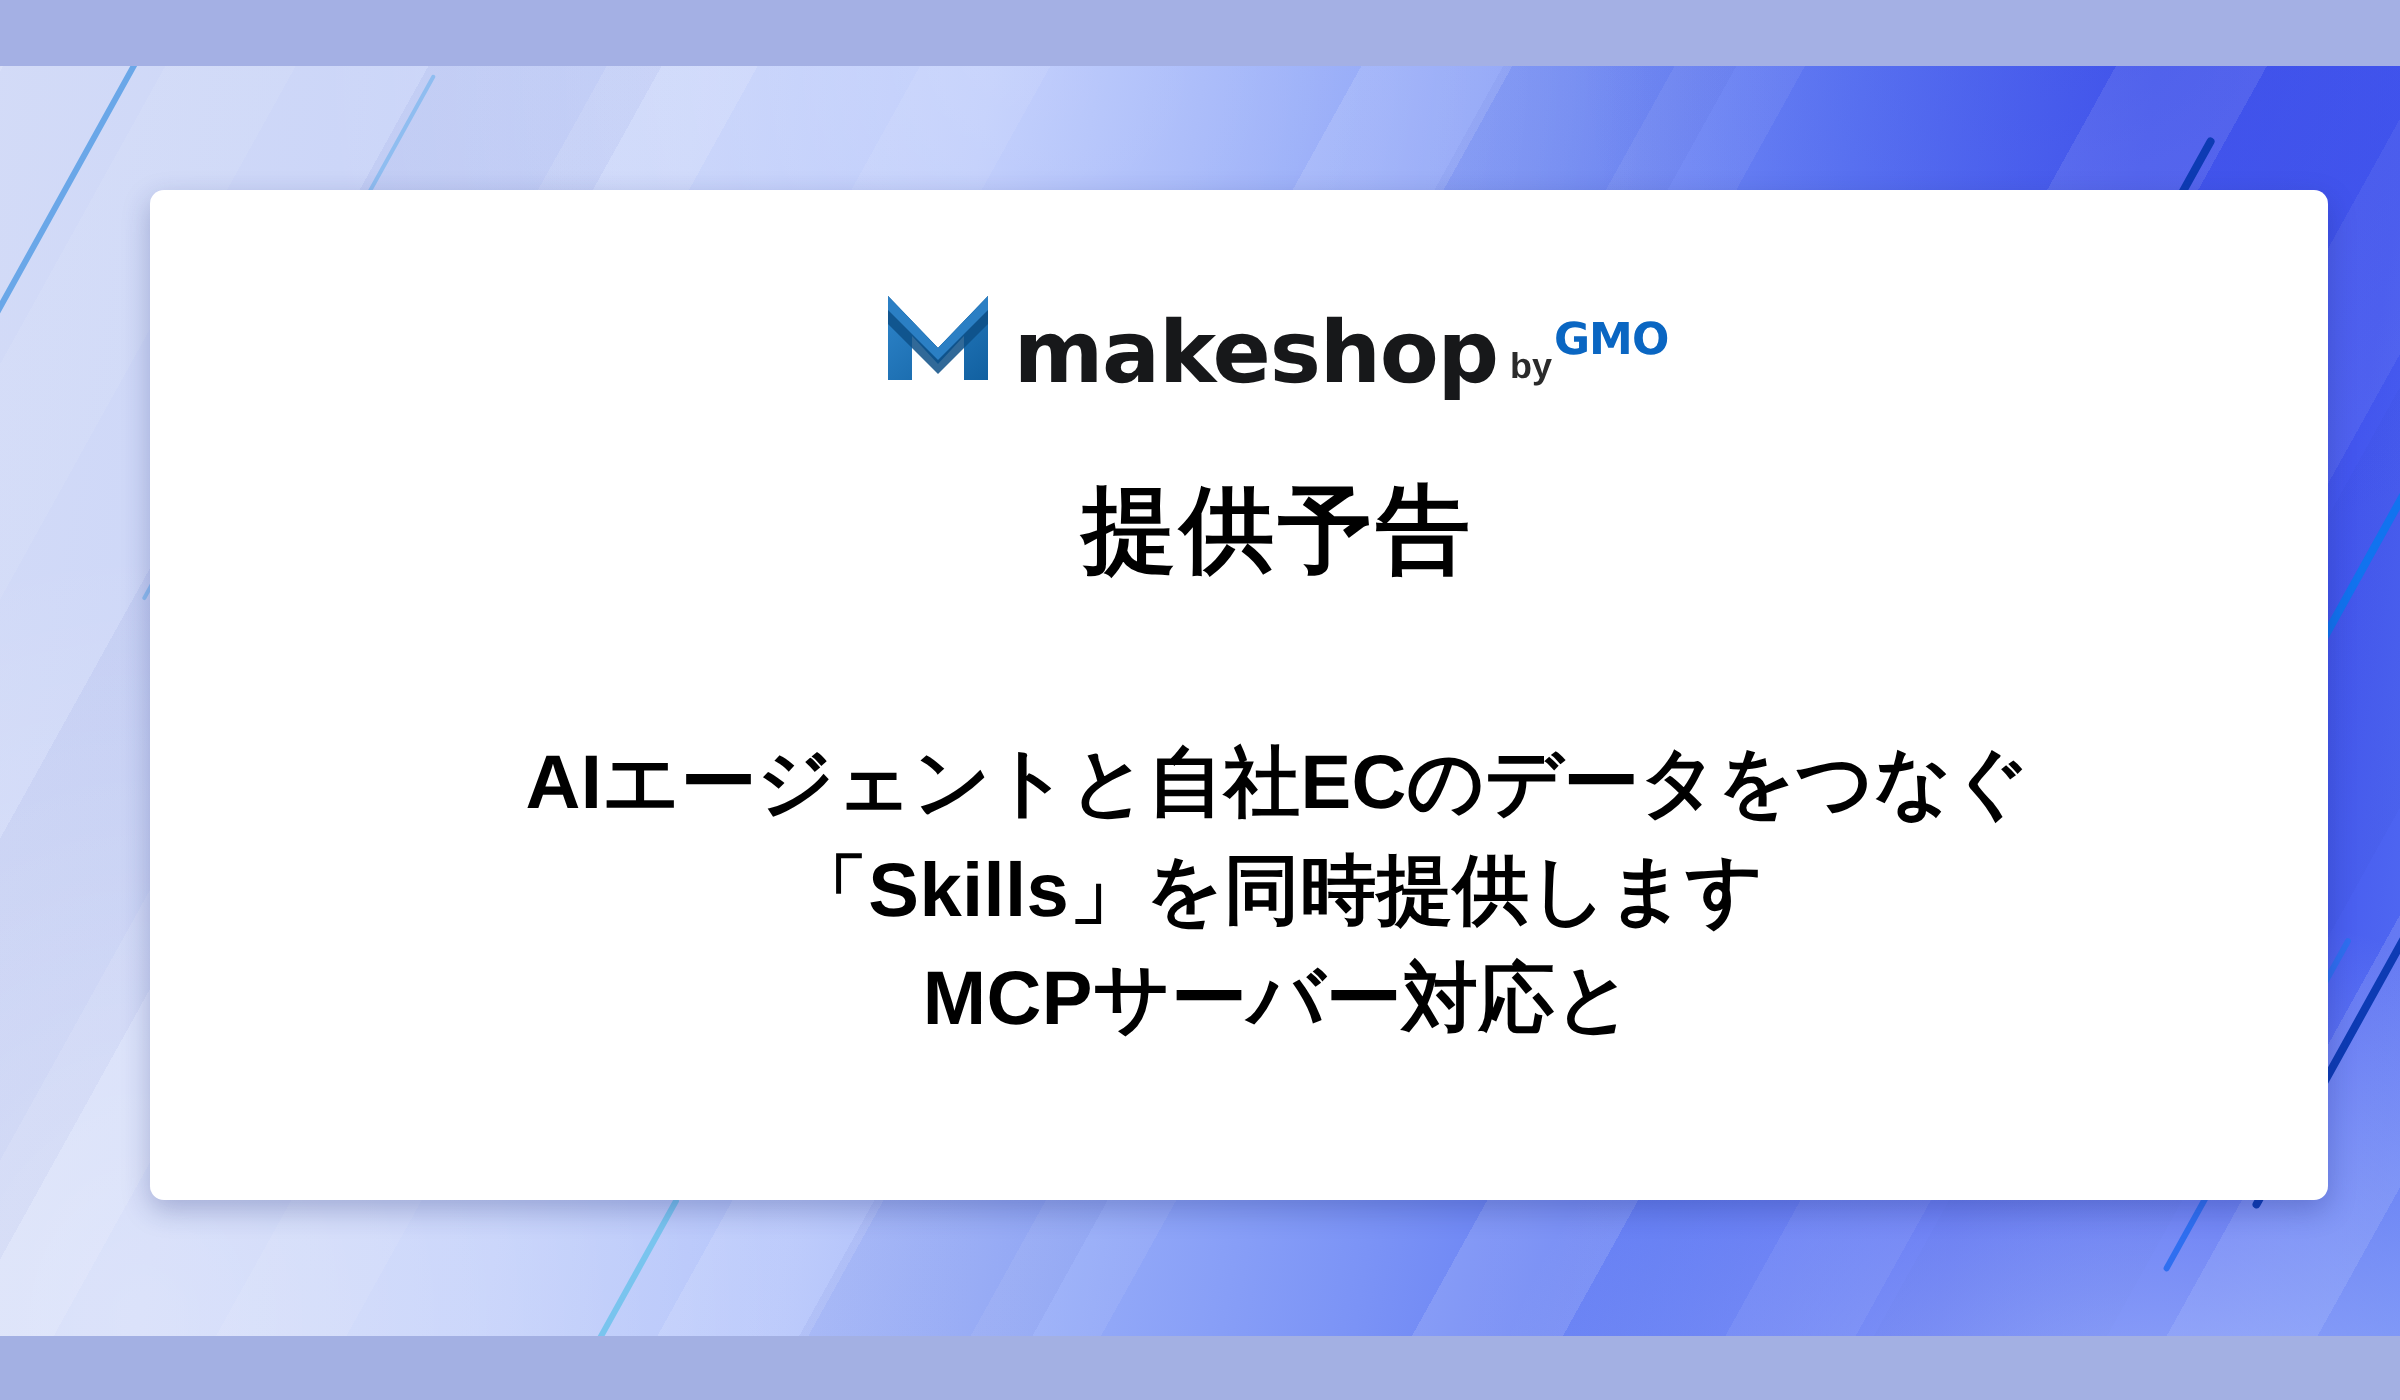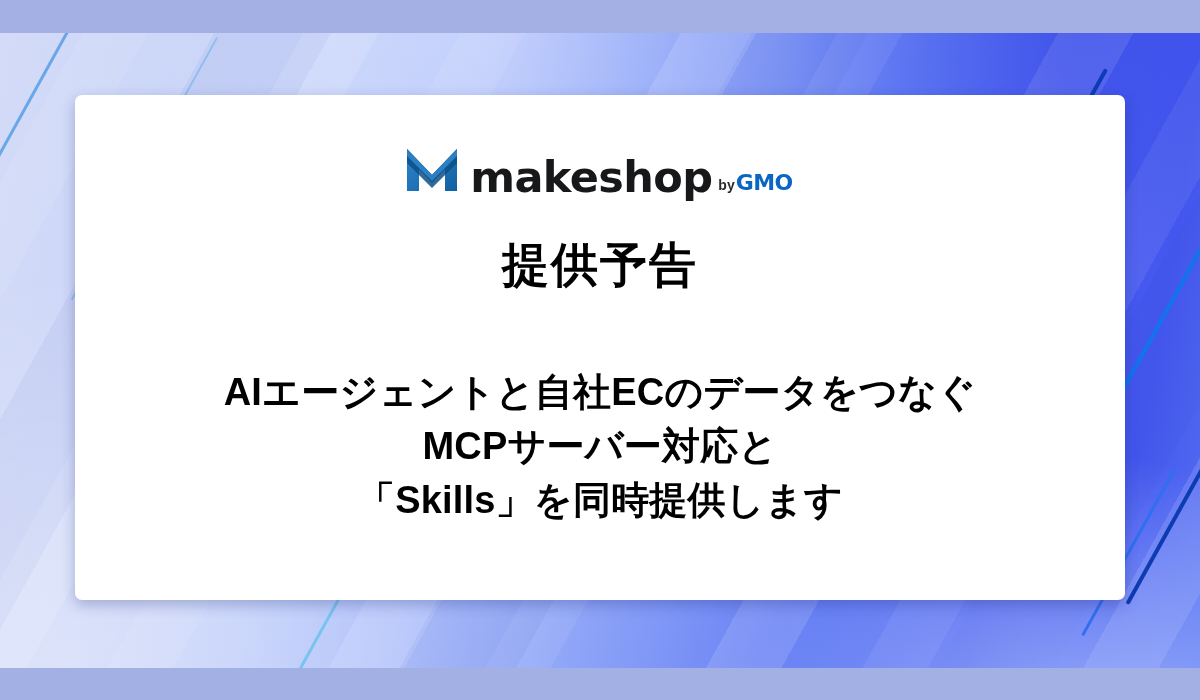--- a/index.html
+++ b/index.html
@@ -89,43 +89,43 @@
   .band-bottom{top:668px;height:32px;background:#a3b0e3;}
 
   
   #card{
     position:absolute;
     left:75px;top:95px;
     width:1050px;height:505px;
     background:#ffffff;
     border-radius:7px;
     box-shadow:0 5px 14px rgba(25,40,120,0.28);
-    display:flex;flex-direction:column;align-items:center;
+    display:flex;flex-direction:column;align-items:center;padding-left:39px;
   }
 
   
   .logo-row{
     display:flex;align-items:flex-end;justify-content:center;
     margin-top:52px;
     height:50px;
   }
   .logo-mark{display:block;margin-right:13px;}
   .logo-word{
     font-size:43px;font-weight:700;letter-spacing:-0.6px;
     color:#17181a;line-height:1;
     font-family:"DejaVu Sans","Liberation Sans",sans-serif;
     position:relative;top:2px;
   }
   .logo-by{
-    font-size:14px;font-weight:700;color:#2b2b2b;
+    font-size:18px;font-weight:700;color:#2b2b2b;
     margin-left:6px;margin-bottom:5px;line-height:1;
   }
   .logo-gmo{
     font-size:22px;font-weight:700;color:#0a66c2;
-    letter-spacing:-0.5px;margin-left:1px;margin-bottom:3px;line-height:1;
+    letter-spacing:-0.5px;margin-left:1px;margin-bottom:15px;line-height:1;
     font-family:"DejaVu Sans","Liberation Sans",sans-serif;
   }
 
   
   .headline{
     margin-top:44px;
     font-size:47px;font-weight:700;color:#000000;
     letter-spacing:2px;line-height:1;
     text-align:center;
   }
@@ -185,18 +185,18 @@
       </span>
       <span class="logo-word">makeshop</span>
       <span class="logo-by">by</span>
       <span class="logo-gmo">GMO</span>
     </div>
 
     <h1 class="headline">提供予告</h1>
 
     <div class="body-copy">
       <span class="body-line">AIエージェントと自社ECのデータをつなぐ</span>
+      <span class="body-line">「Skills」を同時提供します</span>
       <span class="body-line">MCPサーバー対応と</span>
-      <span class="body-line">「Skills」を同時提供します</span>
     </div>
 
   </div>
 </div>
 
 </body></html>

